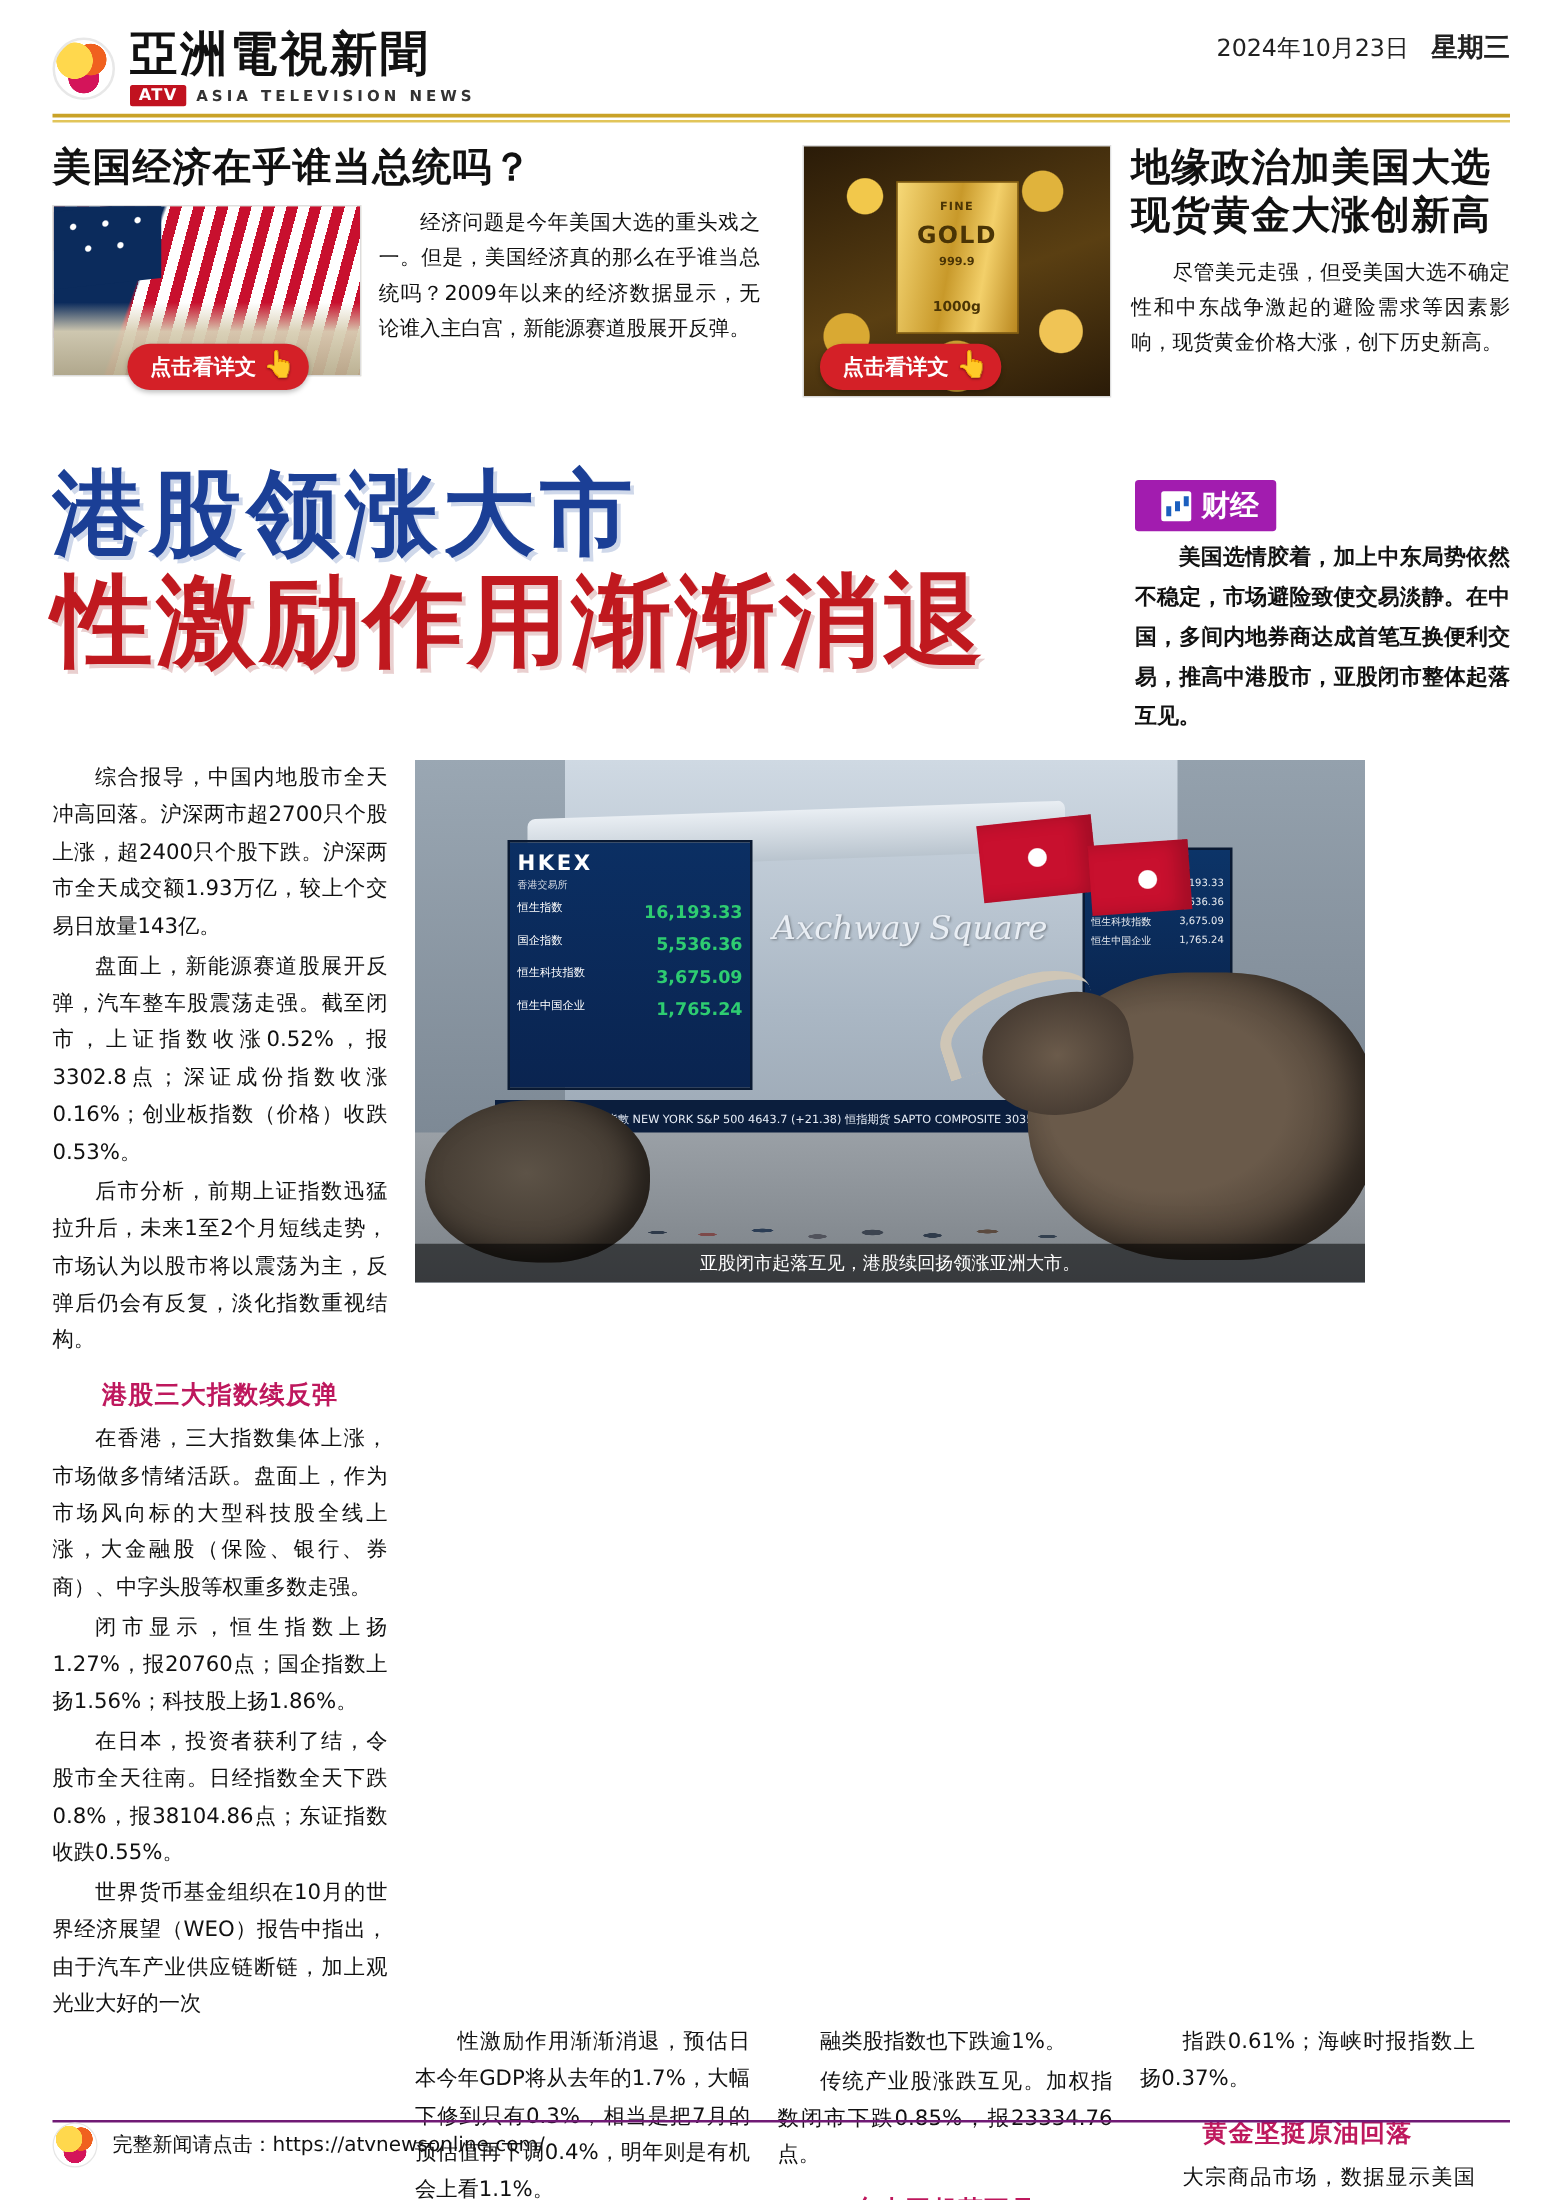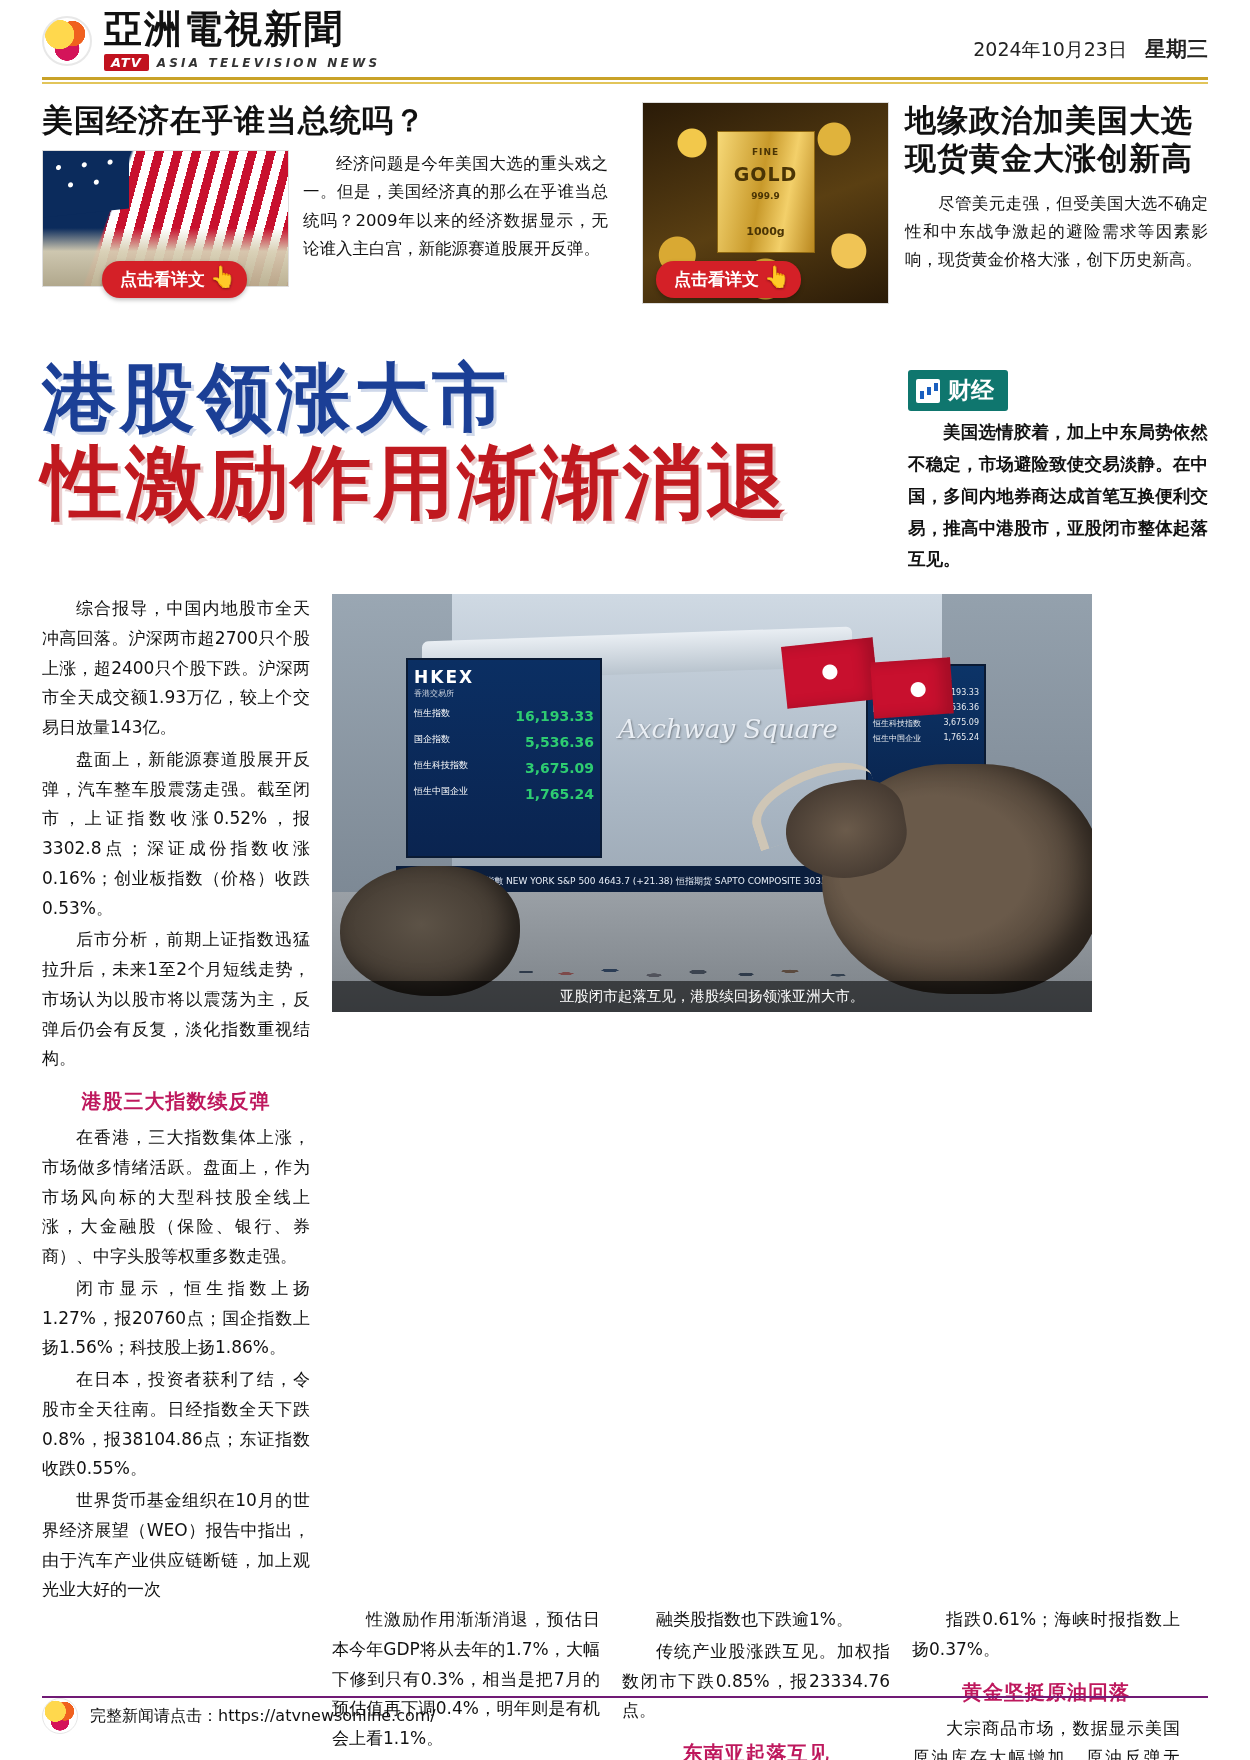--- a/index.html
+++ b/index.html
@@ -13,22 +13,22 @@
   }
   .page{
     position:relative;
     width:1250px;height:1760px;
     box-sizing:border-box;
     padding:0 42px;
   }
 
   
   .masthead{
-    display:flex;align-items:flex-end;justify-content:space-between;
-    padding-top:10px;
+    display:flex;justify-content:space-between;
+    padding-top:24px;
     border-bottom:3px solid #c9a227;
     padding-bottom:6px;
     position:relative;
   }
   .masthead:after{
     content:"";position:absolute;left:0;right:0;bottom:-7px;height:2px;
     background:#e2c55a;
   }
   .brand{display:flex;align-items:center;gap:12px;}
   .brand-logo{
@@ -39,21 +39,21 @@
       radial-gradient(circle at 50% 66%, #d4145a 0 32%, transparent 33%),
       #fff;
     border:2px solid #e8e8e8;
     position:relative;
   }
   .brand-text{line-height:1;}
   .brand-cn{
     font-size:38px;font-weight:bold;letter-spacing:2px;color:#111;
     font-family:"DejaVu Sans","Liberation Sans",sans-serif;
   }
-  .brand-en-row{display:flex;align-items:center;gap:8px;margin-top:6px;font-style:italic;}
+  .brand-en-row{display:flex;align-items:center;gap:8px;margin-top:6px;}
   .atv-badge{
     background:#c1121f;color:#fff;font-weight:bold;font-size:13px;
     padding:2px 7px;border-radius:2px;letter-spacing:1px;
   }
   .brand-en{font-size:12px;letter-spacing:3.2px;color:#333;font-weight:bold;}
   .masthead-date{
     font-size:19px;color:#222;padding-bottom:8px;white-space:nowrap;
   }
   .masthead-date .weekday{font-weight:bold;margin-left:12px;font-size:21px;}
 
@@ -154,22 +154,22 @@
   .headline .l2{
     font-size:80px;font-weight:bold;color:#c0191f;letter-spacing:3px;
     line-height:1.04;margin-top:6px;
     text-shadow:3px 3px 0 #e9cfcf;
   }
   .kicker{
     width:300px;padding-top:10px;
   }
   .kicker-tag{
     display:inline-flex;align-items:center;gap:8px;
-    background:#0f766e;color:#fff;font-weight:bold;font-size:23px;
-    padding:5px 14px 5px 8px;border-radius:3px;margin-bottom:6px;
+    background:#a21caf;color:#fff;font-weight:bold;font-size:23px;
+    padding:5px 14px 5px 21px;border-radius:3px;margin-bottom:6px;
   }
   .kicker-tag .chart-ico{
     width:24px;height:24px;background:#fff;border-radius:2px;position:relative;
   }
   .kicker-tag .chart-ico:before{
     content:"";position:absolute;left:4px;bottom:4px;width:4px;height:8px;background:#1b5fbf;
     box-shadow:7px -4px 0 0 #1b5fbf, 14px -8px 0 0 #1b5fbf;
   }
   .kicker-text{
     font-size:17.5px;line-height:1.82;font-weight:bold;text-align:justify;

